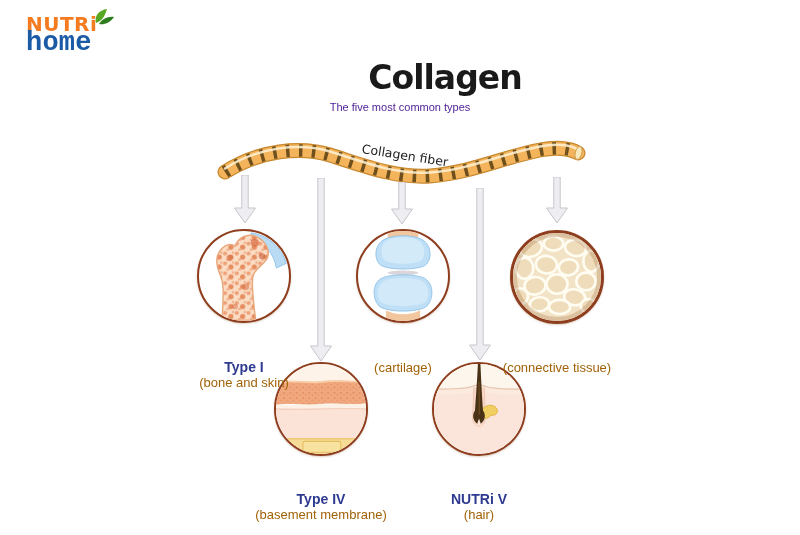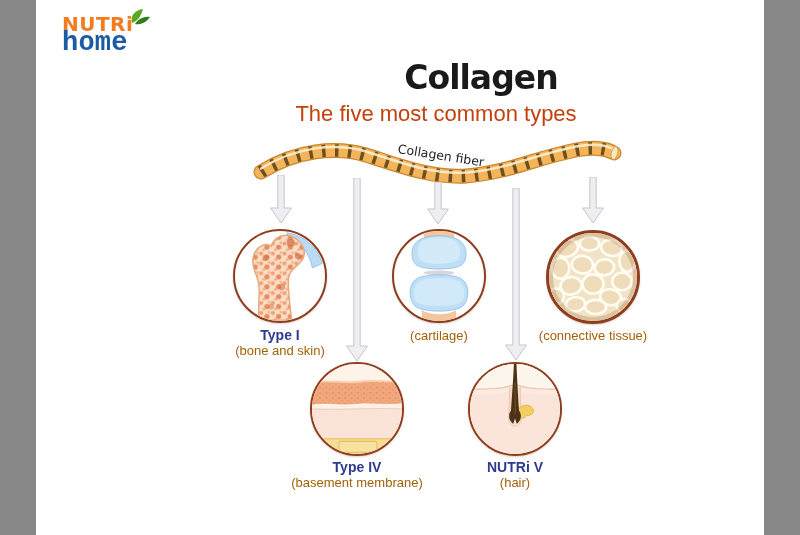--- a/index.html
+++ b/index.html
@@ -1,49 +1,49 @@
 <!DOCTYPE html>
 <html><head>
 <meta charset="utf-8">
 <style>
   * { margin: 0; padding: 0; box-sizing: border-box; }
   html,body { background:#888; }
   .canvas {
     position: relative;
-    width: 728px; height: 535px;
+    width: 800px; height: 535px;
     background: #ffffff;
     overflow: hidden;
     font-family: "Liberation Sans", sans-serif;
     margin: 0 auto;
     padding-left: 14px;
   }
   
   .logo { position:absolute; left:26px; top:14px; line-height:1; }
   .logo-line1 { font-size:20px; font-weight:800; color:#f47b20; letter-spacing:.5px; font-family:"DejaVu Sans", sans-serif; }
   .logo-line2 { font-size:27px; font-weight:800; color:#1b5aa5; margin-top:-4px; letter-spacing:.2px; font-family:Liberation Mono, monospace; }
   .logo-leaf { position:absolute; left:64px; top:-7px; }
   
   .title { position:absolute; left:0; top:58px; width:800px; text-align:center;
            font-size:33px; color:#1a1a1a; font-family:"DejaVu Sans", cursive, sans-serif; font-weight:600; letter-spacing:-1px;margin-left:45px;}
   .subtitle { position:absolute; left:0; top:101px; width:800px; text-align:center;
-           font-size:22px; color:#c2410c; }
+           font-size:11px; color:#4c1d95; }
   
   .fiber-svg { position:absolute; left:200px; top:135px; }
   .fiber-label { position:absolute; left:362px; top:141px; font-size:12.5px; color:#222;
            transform:rotate(9deg); transform-origin:left center; font-family:"DejaVu Sans", cursive, sans-serif; }
   
   .arrow { position:absolute; }
   
   .tcircle { position:absolute; width:94px; height:94px; border-radius:50%;
              border:2px solid #8e3e1e; overflow:hidden; background:#fff;
              box-shadow:0 1px 2px rgba(120,70,30,.25); }
   .tcircle svg { display:block; width:100%; height:100%; }
   .tcircle.thick { border-width:3px; }
   
-  .tlabel { position:absolute; width:170px; text-align:center; line-height:15px; }
+  .tlabel { position:absolute; width:170px; text-align:center; line-height:15px;margin-top:32px; }
   .tlabel .tname { font-size:14px; font-weight:bold; color:#2e3a90; }
   .tlabel .ttissue { font-size:13px; color:#a16207; }
 </style>
 </head>
 <body>
 
 <div class="canvas">
 
   <div class="logo">
     <div class="logo-line1">NUTRi</div>

